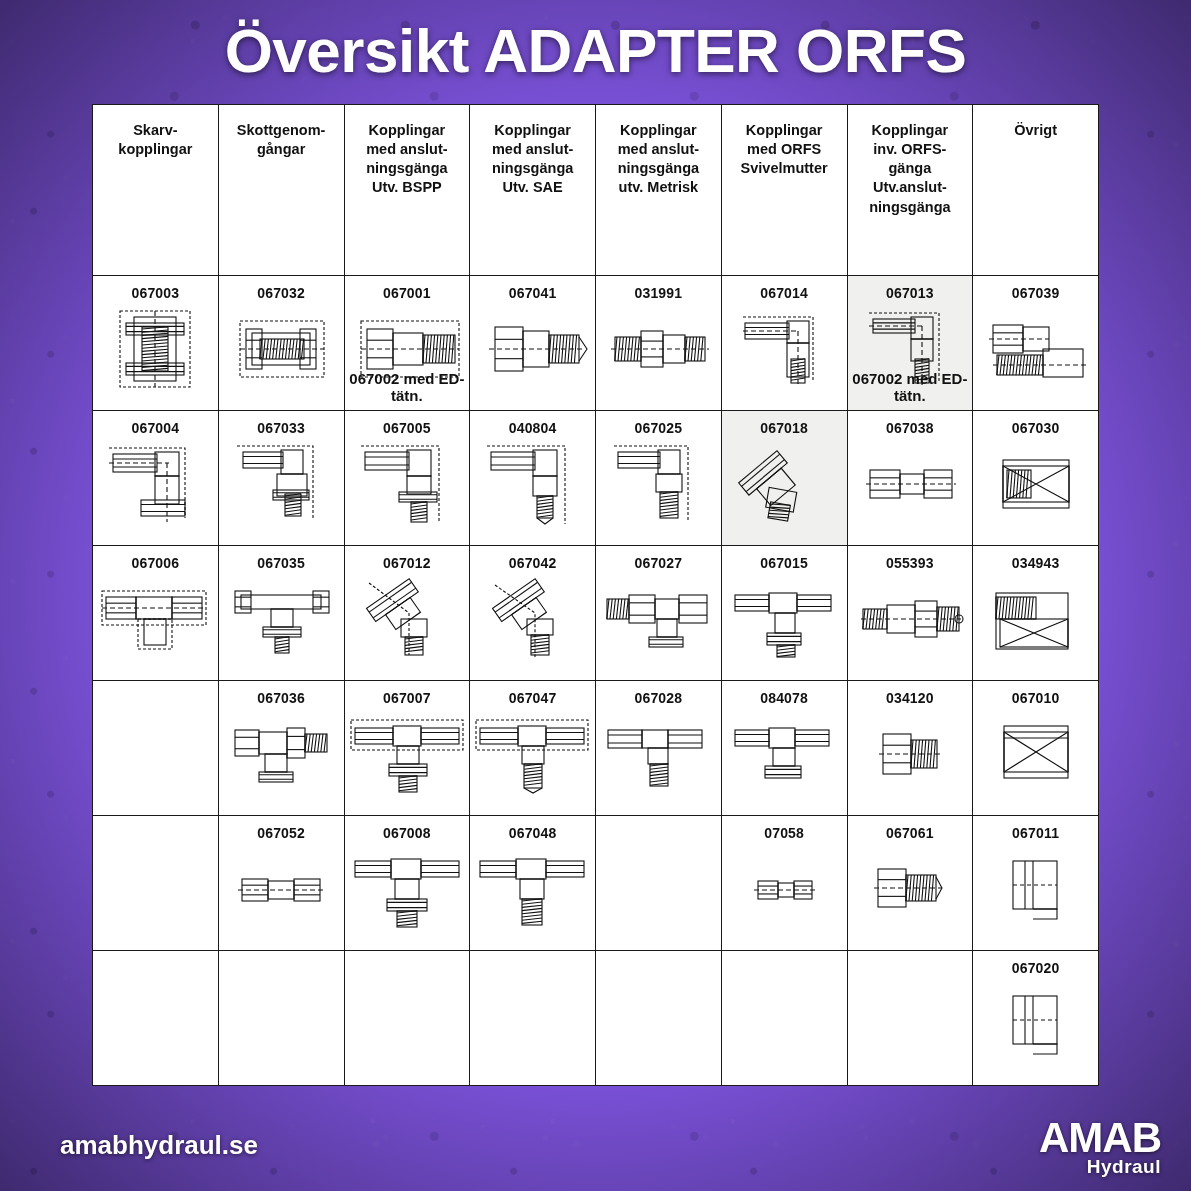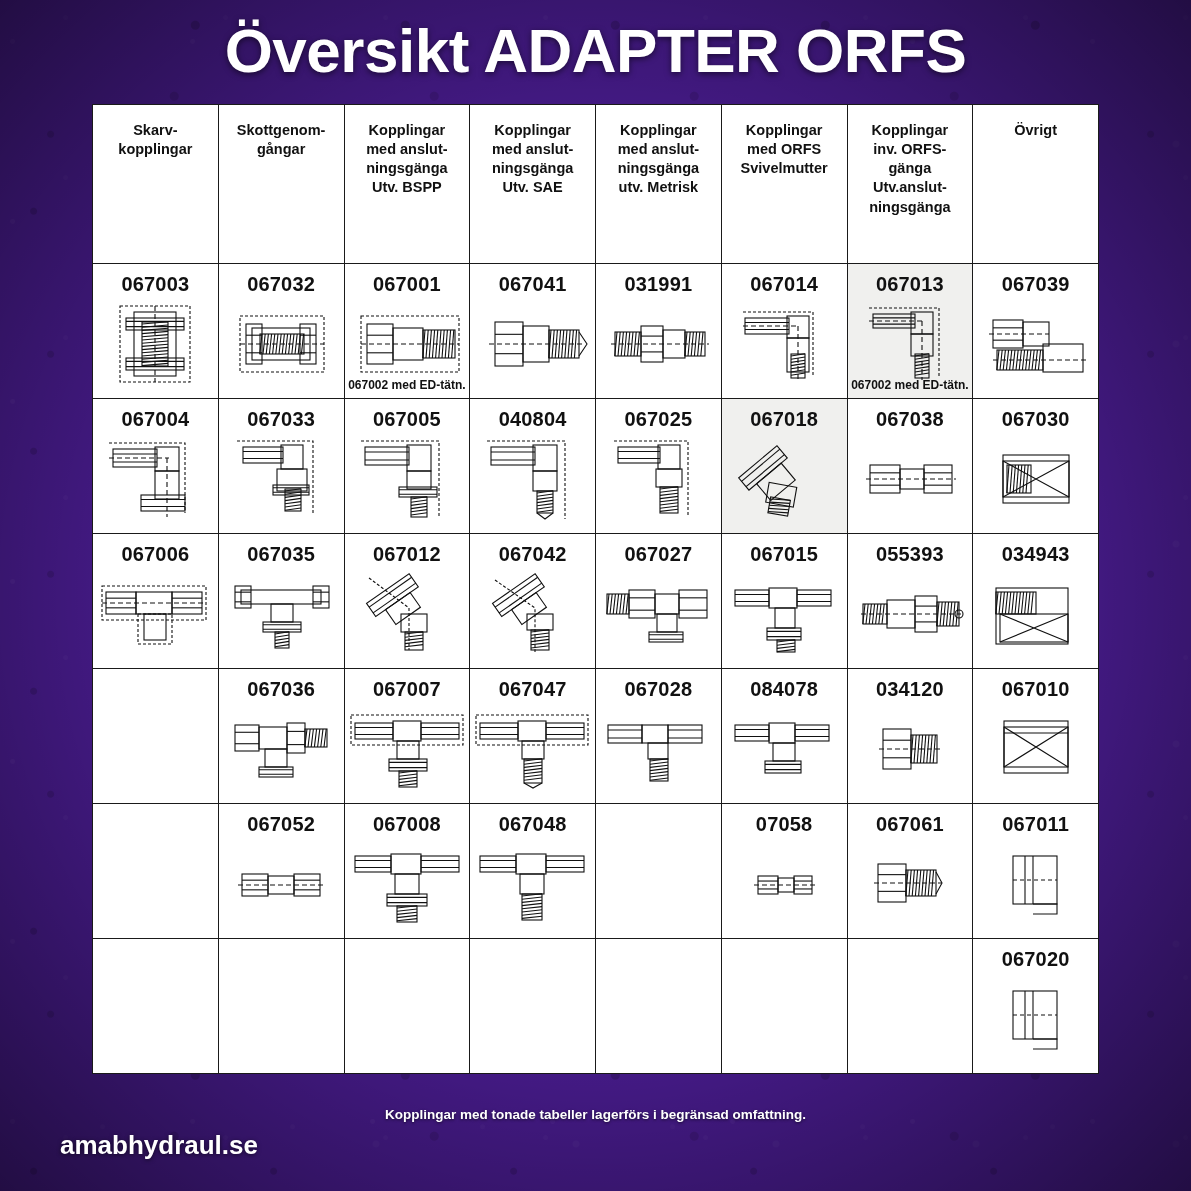--- a/index.html
+++ b/index.html
@@ -17,21 +17,21 @@
     position: relative;
     width: 1191px;
     height: 1191px;
     background:
       radial-gradient(ellipse at 18% 12%, #5a5f60 0%, rgba(90,95,96,0) 42%),
       radial-gradient(ellipse at 85% 20%, #4e5354 0%, rgba(78,83,84,0) 38%),
       radial-gradient(ellipse at 50% 55%, #6a6f70 0%, rgba(106,111,112,0) 46%),
       radial-gradient(ellipse at 12% 85%, #4a4f50 0%, rgba(74,79,80,0) 40%),
       radial-gradient(ellipse at 78% 88%, #585d5e 0%, rgba(88,93,94,0) 42%),
       linear-gradient(135deg, #3a3e3f 0%, #2a2d2e 30%, #45494a 55%, #23262７ 80%, #33373８ 100%);
-    background-color: #4c1d95;
+    background-color: #8b5cf6;
   }
   .grain {
     position: absolute;
     inset: 0;
     pointer-events: none;
     opacity: .55;
     background-image:
       radial-gradient(circle at 7% 23%, rgba(255,255,255,.07) 0 2px, transparent 3px),
       radial-gradient(circle at 23% 61%, rgba(0,0,0,.25) 0 3px, transparent 4px),
       radial-gradient(circle at 41% 11%, rgba(255,255,255,.05) 0 2px, transparent 3px),
@@ -80,42 +80,42 @@
     vertical-align: top;
     padding: 0;
   }
   table.grid th {
     height: 136px;
     text-align: center;
     font-size: 14.5px;
     font-weight: bold;
     color: #111;
     line-height: 1.32;
-    padding: 16px 6px 6px 6px;
+    padding: 16px 6px 18px 6px;
     vertical-align: top;
   }
   td.cell {
     height: 134px;
     position: relative;
     text-align: center;
   }
   td.shaded { background: #f0f0ee; }
   .code {
-    font-size: 20px;
+    font-size: 14px;
     font-weight: bold;
     color: #111;
     padding-top: 9px;
     letter-spacing: .2px;
   }
   .note {
     position: absolute;
     left: 0;
     bottom: 6px;
     width: 100%;
-    font-size: 12px;
+    font-size: 15px;
     font-weight: bold;
     color: #111;
   }
   .art {
     display: flex;
     align-items: center;
     justify-content: center;
     height: 96px;
   }
   .art svg { display: block; }
@@ -1498,15 +1498,18 @@
   <path d="M40 66 h24 v10 h-24" stroke="#111" fill="none" stroke-width="1.1"></path>
   <line x1="20" y1="42" x2="64" y2="42" stroke="#111" fill="none" stroke-width="1.1" stroke-dasharray="4 3"></line>
                 </svg>
               </div>
             </td>
           </tr>
         </tbody>
     </table>
   </div>
 
-  <div class="footnote">Kopplingar med tonade tabeller lagerförs i begränsad omfattning.</div>
   <div class="site">amabhydraul.se</div>
+  <div class="logo">
+    <div class="brand">AMAB</div>
+    <div class="sub">Hydraul</div>
+  </div>
 </div>
 
 </body></html>

